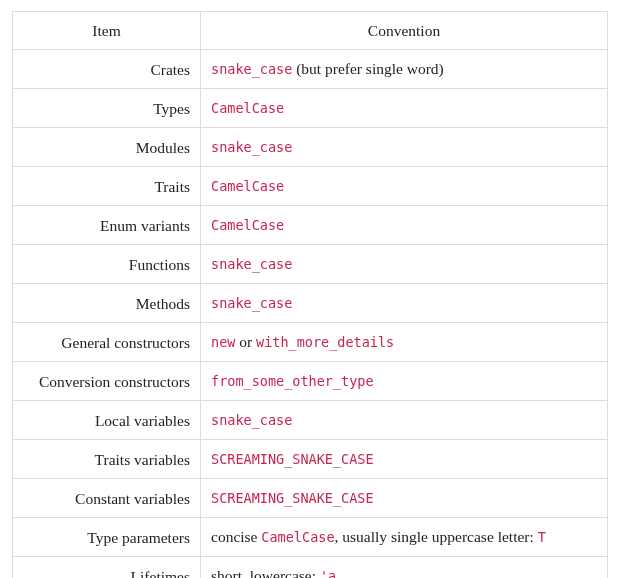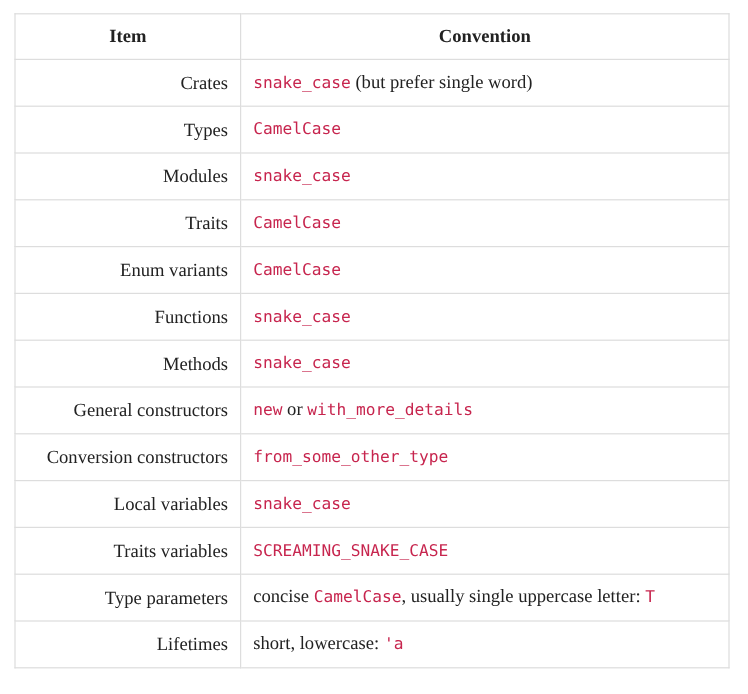--- a/index.html
+++ b/index.html
@@ -35,21 +35,21 @@
     padding: 0 10px;
     height: 37px;
     line-height: 37px;
     font-size: 15.5px;
     vertical-align: middle;
     white-space: nowrap;
     overflow: hidden;
   }
   table.conventions thead th {
     text-align: center;
-    font-weight: bold;
+    font-weight: normal;
     font-size: 15.5px;
     color: #222222;
     height: 37px;
     line-height: 37px;
   }
   table.conventions tbody td.item-cell {
     text-align: right;
     color: #222222;
   }
   table.conventions tbody td.convention-cell {
@@ -123,20 +123,24 @@
         </tr>
         <tr>
           <td class="item-cell">Local variables</td>
           <td class="convention-cell"><code class="code">snake_case</code></td>
         </tr>
         <tr>
           <td class="item-cell">Traits variables</td>
           <td class="convention-cell"><code class="code">SCREAMING_SNAKE_CASE</code></td>
         </tr>
         <tr>
+          <td class="item-cell">Constant variables</td>
+          <td class="convention-cell"><code class="code">SCREAMING_SNAKE_CASE</code></td>
+        </tr>
+        <tr>
           <td class="item-cell">Type parameters</td>
           <td class="convention-cell"><span class="plain">concise </span><code class="code">CamelCase</code><span class="plain">, usually single uppercase letter: </span><code class="code">T</code></td>
         </tr>
         <tr>
           <td class="item-cell">Lifetimes</td>
           <td class="convention-cell"><span class="plain">short, lowercase: </span><code class="code">'a</code></td>
         </tr>
       </tbody>
   </table>
 </div>

